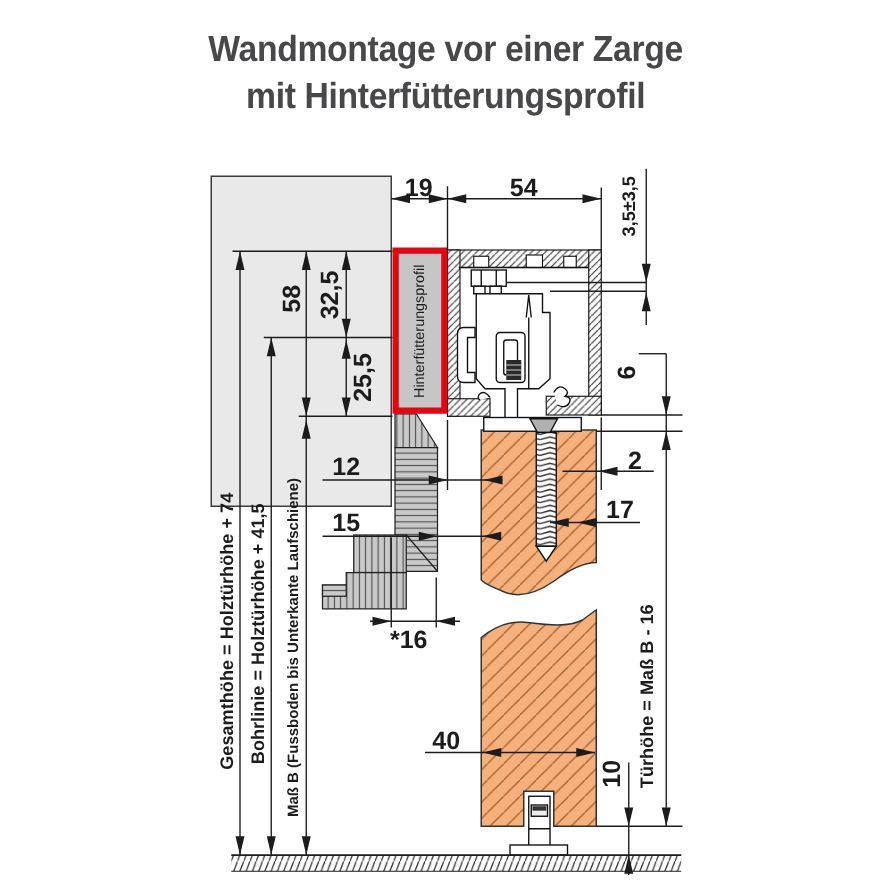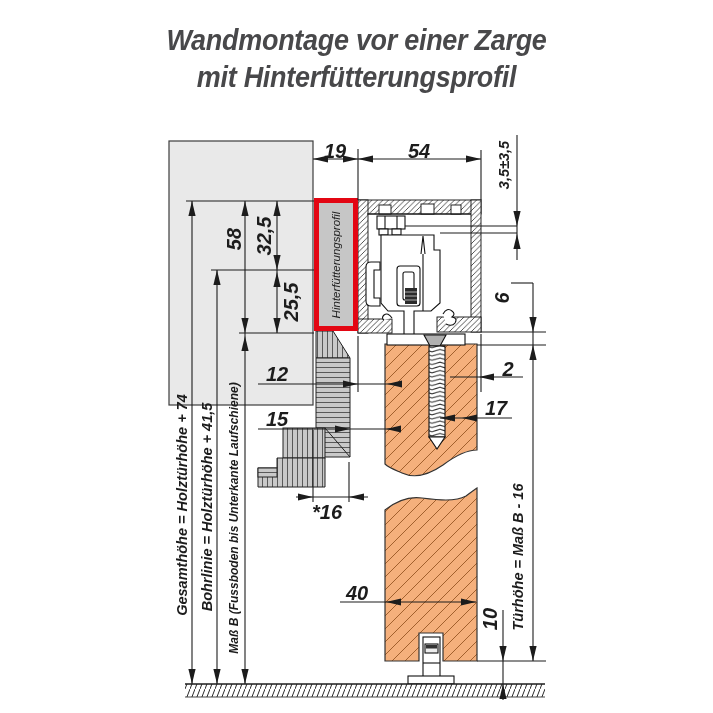--- a/index.html
+++ b/index.html
@@ -1,17 +1,17 @@
 <!DOCTYPE html>
 <html><head>
 <meta charset="utf-8">
 <style>
   html,body{margin:0;padding:0;background:#fff;}
   .stage{position:relative;width:713px;height:713px;background:#fff;overflow:hidden;
-         font-family:"Liberation Sans",sans-serif;font-style:italic;}
+         font-family:"Liberation Sans",sans-serif;}
   .title{position:absolute;top:22px;left:0;width:713px;text-align:center;
          font-weight:700;font-size:29px;line-height:37px;color:#48484a;
          transform:scaleX(.93);letter-spacing:-.3px;}
   svg{position:absolute;top:0;left:0;}
   .txt{font-family:"Liberation Sans",sans-serif;fill:#1c1c1c;}
   .dim{font-size:20px;font-weight:700;}
   .lbl{font-size:14.5px;font-weight:700;}
   .lbl-sm{font-size:12px;font-weight:700;}
   .prof{font-size:11.5px;font-weight:400;}
   .ctr{text-anchor:middle;dominant-baseline:central;}

